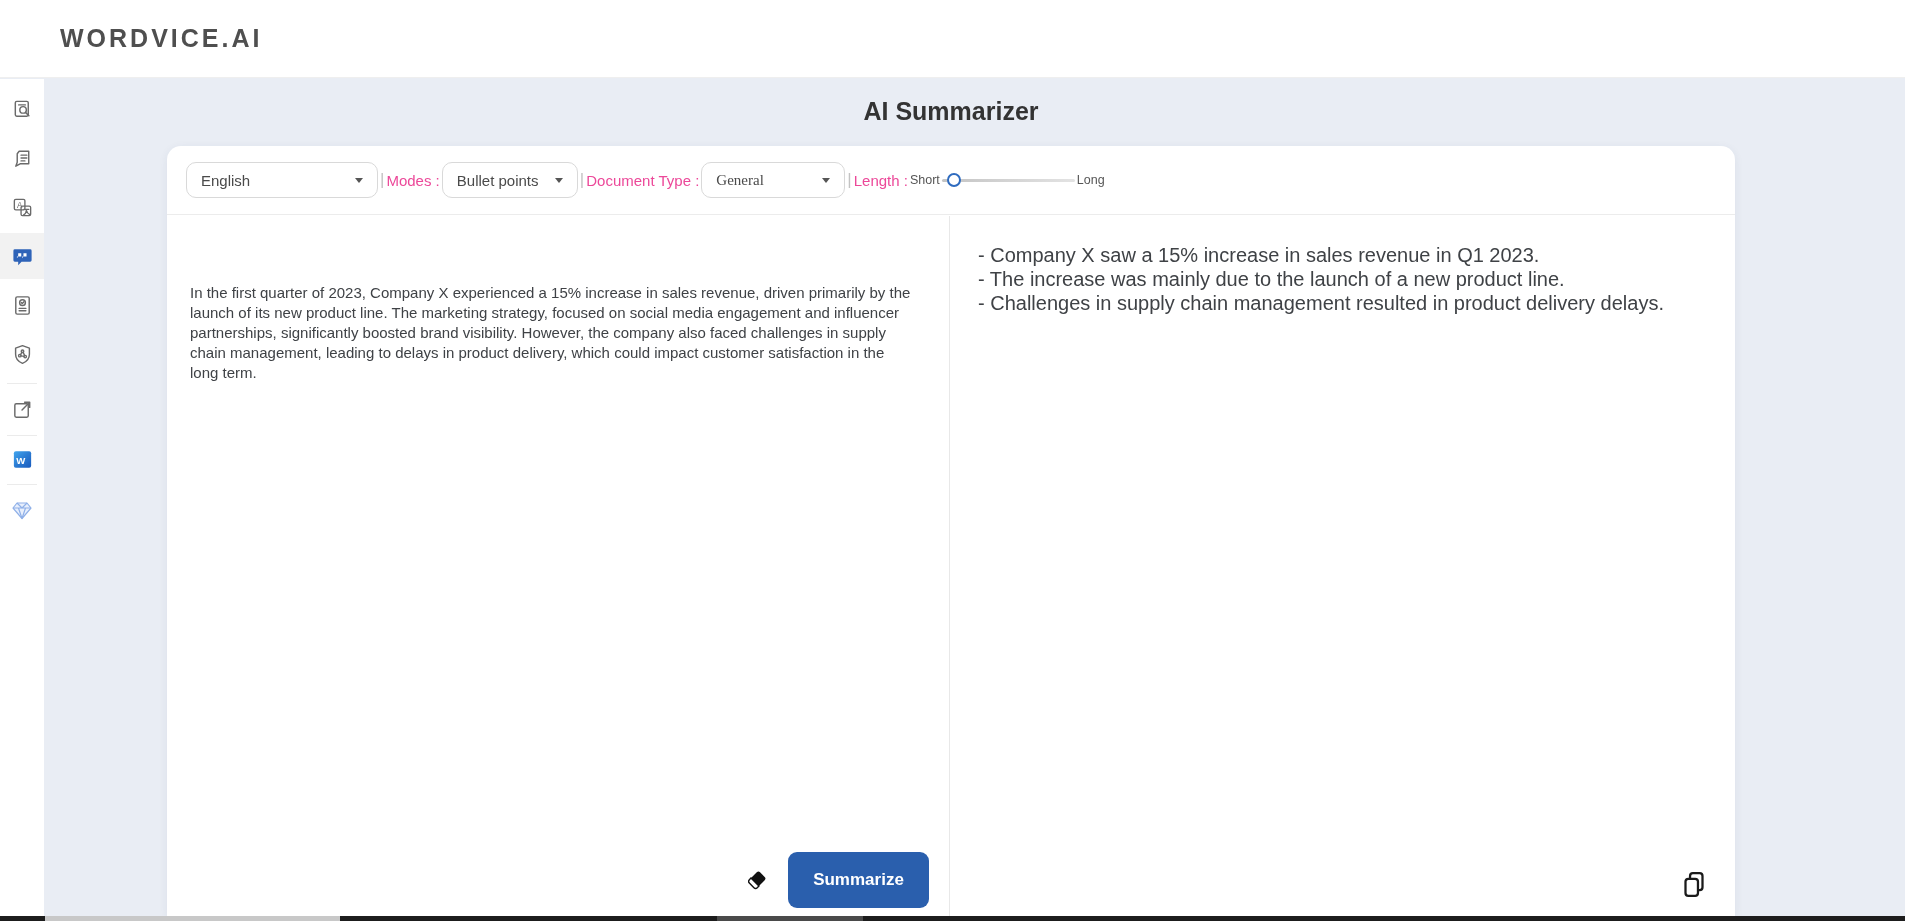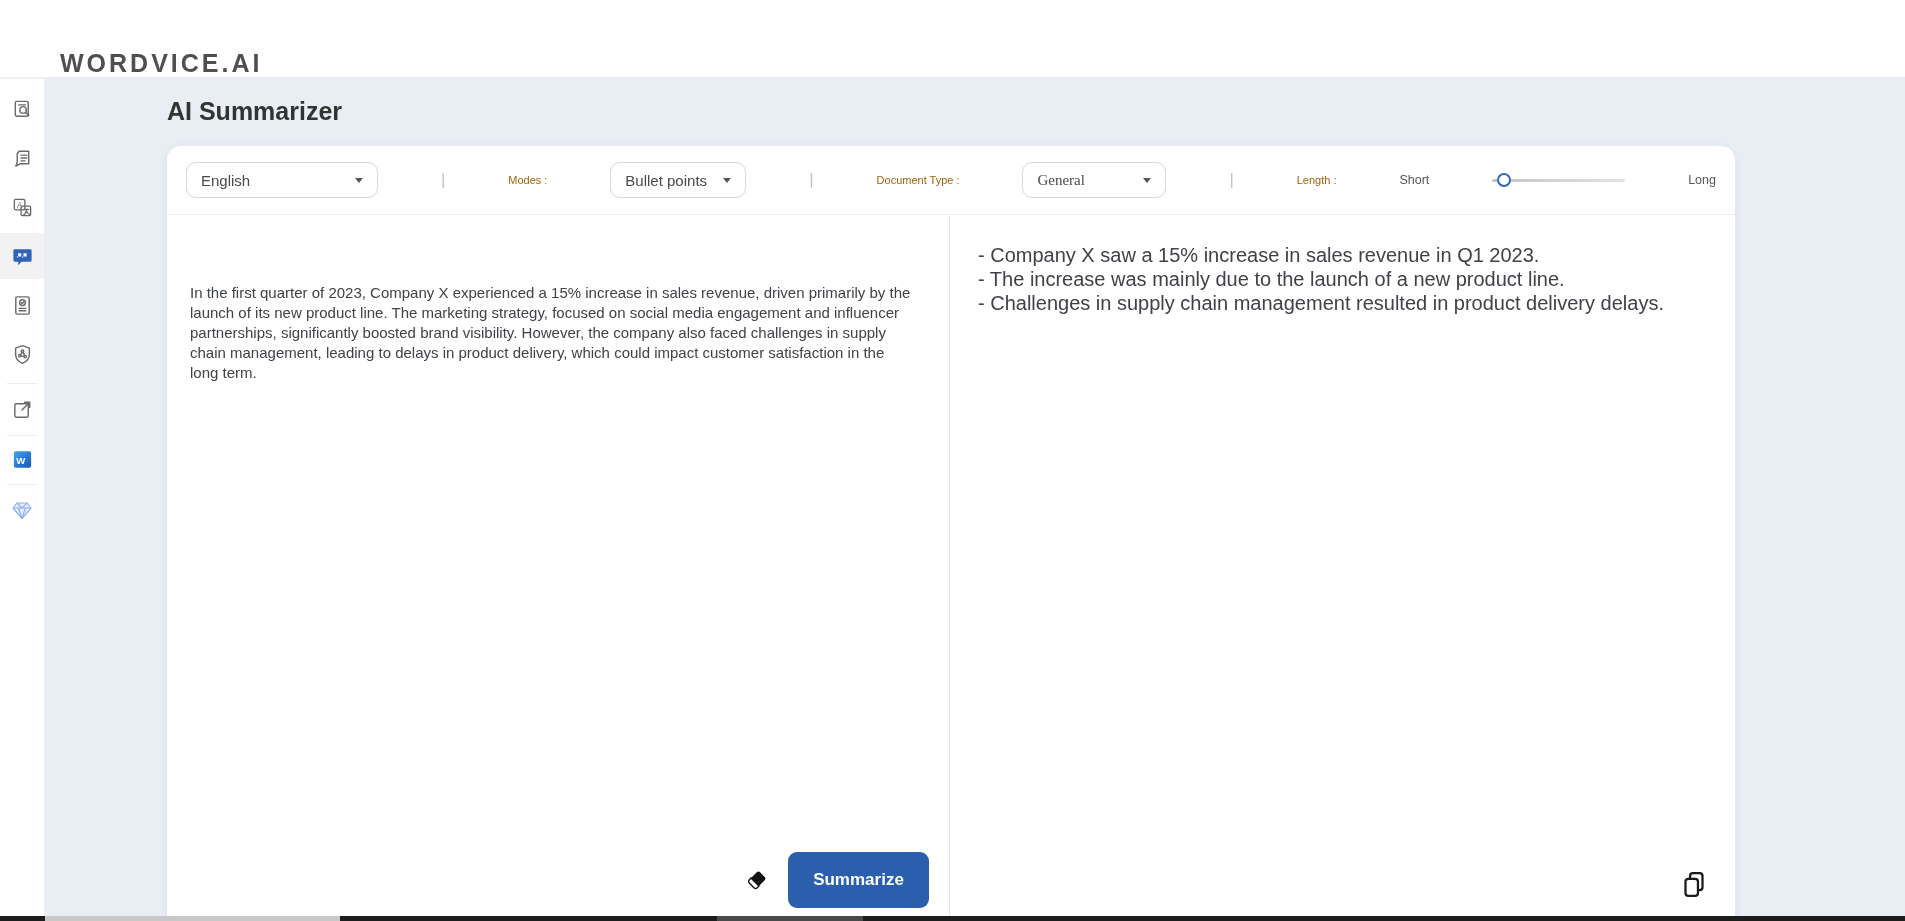--- a/index.html
+++ b/index.html
@@ -12,64 +12,63 @@
   }
   
   .header {
     position:absolute; top:0; left:0; right:0; height:78px;
     background:#ffffff; border-bottom:1px solid #efefef; z-index:5;
   }
   .logo {
     position:absolute; left:60px; top:24px;
     font-size:25px; font-weight:700; letter-spacing:3px; color:#4f4f4f;
     cursor:pointer;
-    margin-top:25px;
   }
   
   .sidebar {
     position:absolute; top:79px; left:0; width:44px; bottom:5px;
     background:#ffffff; z-index:4;
   }
   .sb-item {
     position:absolute; left:0; width:44px; height:46px;
     display:flex; align-items:center; justify-content:center; cursor:pointer;
   }
   .sb-item.active { background:#f2f2f2; }
   .sb-divider { position:absolute; left:7px; right:7px; height:1px; background:#ebebeb; }
   
   .page-title {
     position:absolute; top:97px; left:167px; width:1568px;
-    font-size:25px; font-weight:700; color:#333;
+    text-align:center; font-size:25px; font-weight:700; color:#333;
   }
   
   .card {
     position:absolute; left:167px; top:146px; width:1568px; height:770px;
     background:#ffffff; border-radius:14px 14px 0 0;
     box-shadow:0 2px 10px rgba(40,60,100,0.07);
   }
   
   .toolbar {
     display:flex; align-items:center; gap:2px;
-    height:69px; padding:0 19px; border-bottom:1px solid #ececec;justify-content:space-between;
+    height:69px; padding:0 19px; border-bottom:1px solid #ececec;
   }
   .select {
     display:flex; align-items:center; justify-content:space-between;
     height:36px; border:1px solid #d9d9d9; border-radius:10px;
     padding:0 14px; font-size:15px; color:#4a4a4a; background:#fff; cursor:pointer;
   }
   .select.w-lang { width:192px; }
   .select.w-mode { width:136px; }
   .select.w-doct { width:144px;font-family:Liberation Serif, serif; }
   .caret {
     width:0; height:0; margin-left:10px;
     border-left:4.5px solid transparent; border-right:4.5px solid transparent;
     border-top:5.5px solid #555;
   }
   .sep { color:#c3c3c3; font-size:17px; }
-  .lbl { font-size:11px; color:#a16207; white-space:nowrap; }
+  .lbl { font-size:15px; color:#ec4899; white-space:nowrap; }
   .mini-lbl { font-size:12.5px; color:#555; white-space:nowrap; }
   .slider {
     position:relative; width:133px; height:16px; cursor:pointer;
     display:flex; align-items:center;
   }
   .slider .track {
     width:100%; height:3px; border-radius:2px;
     background:linear-gradient(to right,#c4c4c4,#e3e3e3);
   }
   .slider .thumb {

